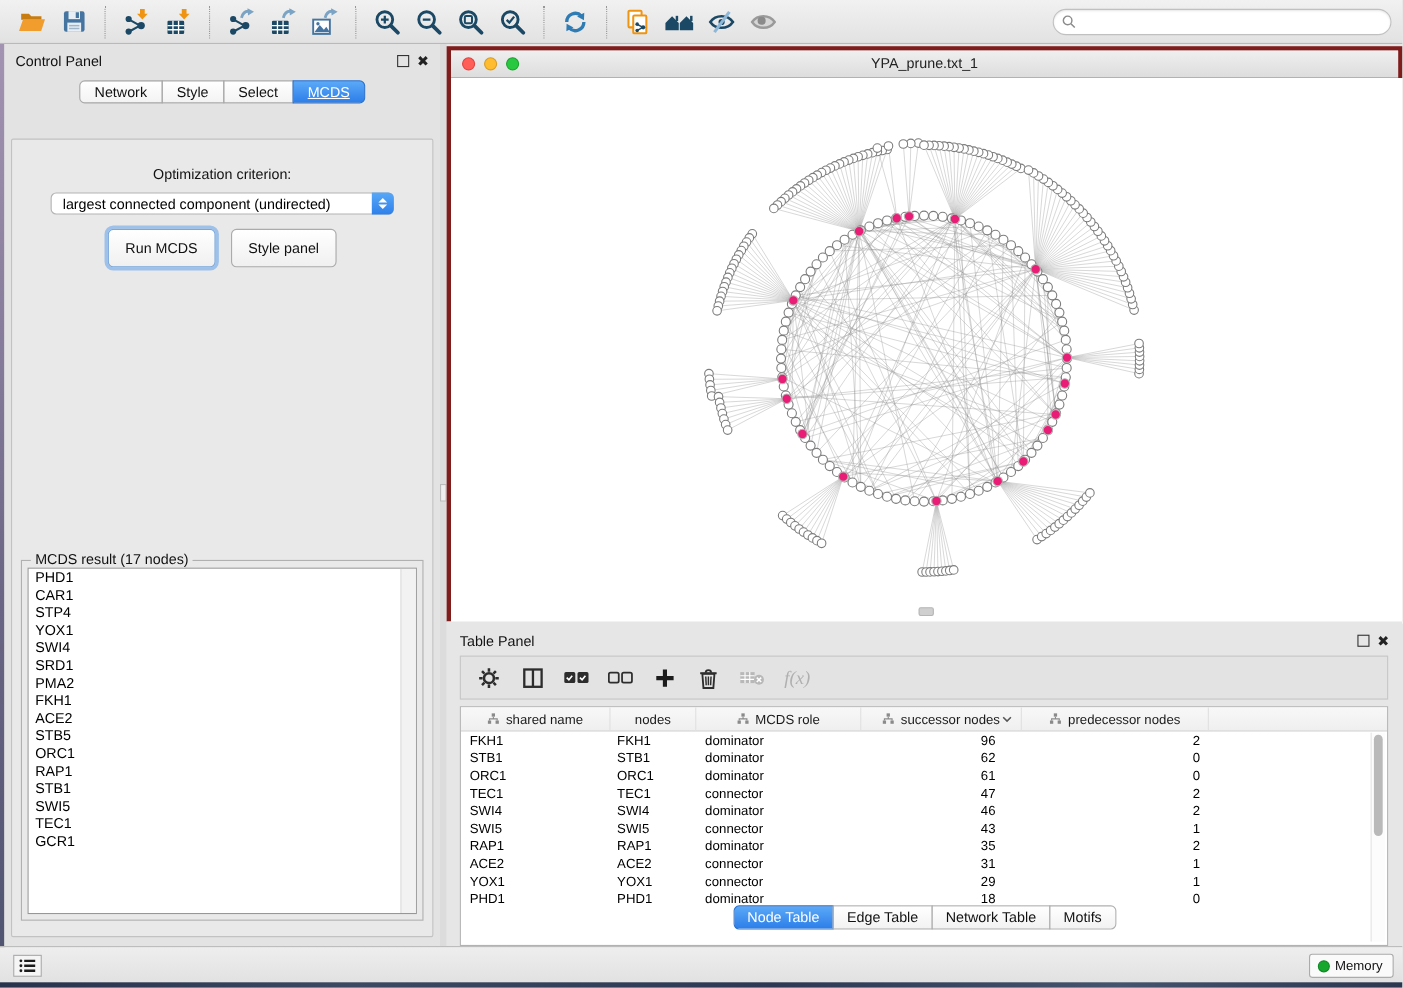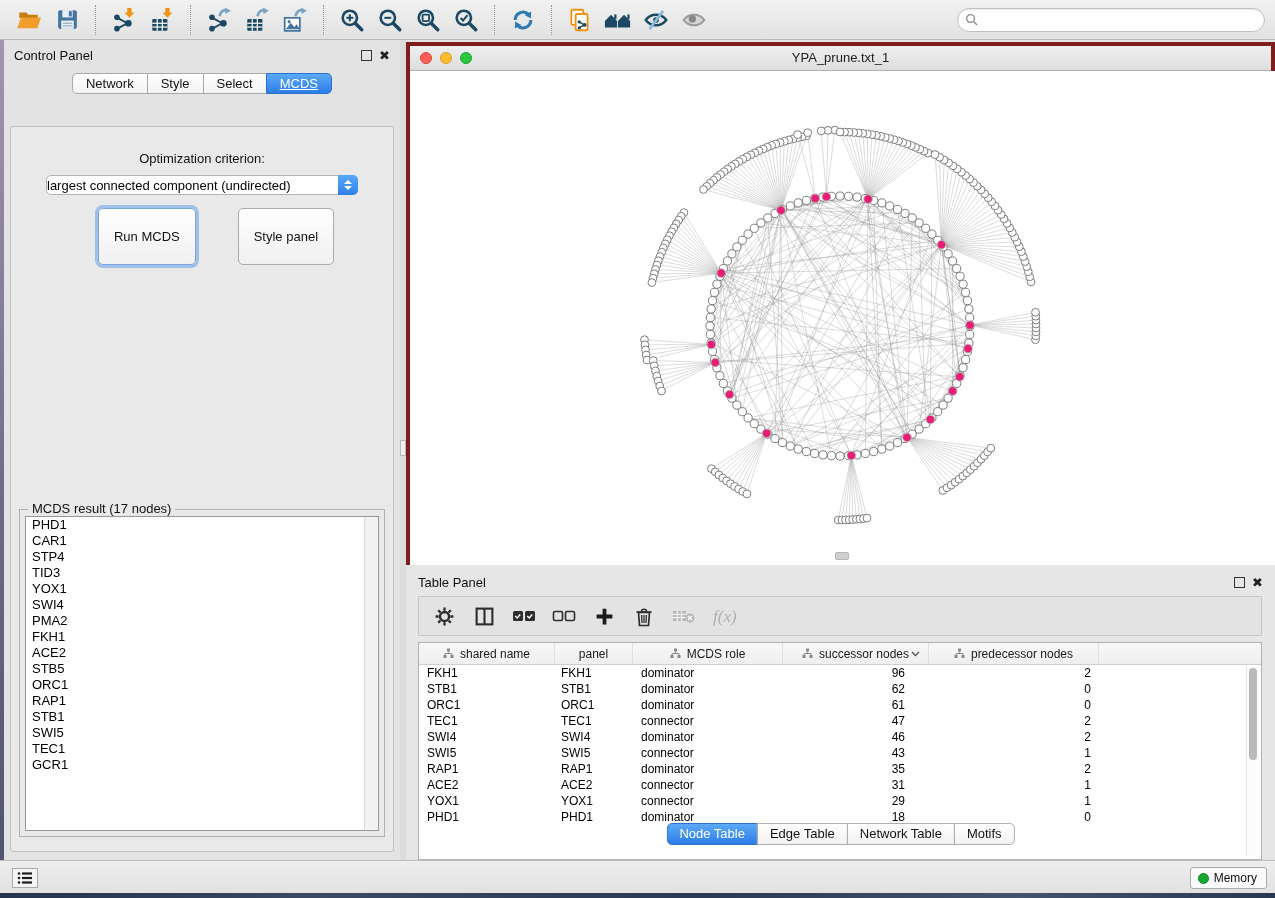--- a/index.html
+++ b/index.html
@@ -33,28 +33,28 @@
   .cp-tabs{position:relative;z-index:2;display:flex;justify-content:center;margin-top:5px;}
   .cp-tab{background:linear-gradient(#fff,#f3f3f3);border:1px solid #a9a9a9;margin-left:-1px;
     padding:2px 13px;font-size:13px;color:#111;line-height:15px;}
   .cp-tab:first-child{border-radius:5px 0 0 5px;margin-left:0;}
   .cp-tab:last-child{border-radius:0 5px 5px 0;text-decoration:underline;}
   .cp-tab.sel{background:linear-gradient(#5ba9f8,#2d7ee9);border-color:#2a72cf;color:#fff;}
   .cp-body{position:absolute;left:6px;right:6px;top:86px;bottom:8px;background:#e9e9e9;
     border:1px solid #c2c2c2;border-radius:2px;}
   .opt-label{margin-top:24px;text-align:center;font-size:13px;color:#111;}
   .crit-select{position:relative;margin:9px auto 0;width:312px;height:20px;background:#fff;
-    border:1px solid #b3b3b3;border-radius:5px;font-size:13px;line-height:20px;box-sizing:border-box;}
+    border:1px solid #b3b3b3;border-radius:5px;font-size:13px;line-height:20px;padding-left:10px;box-sizing:border-box;}
   .stepper{position:absolute;right:-1px;top:-1px;width:20px;height:20px;border-radius:0 5px 5px 0;
     background:linear-gradient(#58a8f8,#2e80ea);display:flex;flex-direction:column;align-items:center;justify-content:center;gap:2px;}
   .tri-up{width:0;height:0;border-left:4px solid transparent;border-right:4px solid transparent;border-bottom:4px solid #fff;}
   .tri-dn{width:0;height:0;border-left:4px solid transparent;border-right:4px solid transparent;border-top:4px solid #fff;}
   .btnrow{display:flex;justify-content:center;gap:14px;margin-top:13px;}
   .pbtn{background:linear-gradient(#ffffff,#f0f0f0);border:1px solid #ababab;border-radius:5px;
-    font-size:13px;padding:20px 15px;color:#111;margin-left:28px;}
+    font-size:13px;padding:9px 15px;color:#111;}
   .pbtn.focus{box-shadow:0 0 0 3px rgba(96,160,235,.55);border-color:#7aa8dd;}
   .groupbox{position:absolute;left:8px;right:8px;top:382px;bottom:14px;border:1px solid #b0b0b0;}
   .grouptitle{position:absolute;top:-9px;left:8px;background:#e9e9e9;padding:0 4px;font-size:13px;color:#111;}
   .listbox{position:absolute;left:5px;right:5px;top:6px;bottom:5px;background:#fff;border:1px solid #979797;overflow:hidden;}
   .listscroll{position:absolute;right:0;top:0;bottom:0;width:13px;background:#f2f2f2;border-left:1px solid #dcdcdc;}
   .list-item{font-size:13px;line-height:16px;padding-left:6px;color:#000;}
 
   
   .vdiv{position:absolute;left:400px;top:40px;width:6px;height:820px;background:#dcdcdc;}
   .vdiv-handle{position:absolute;left:0;top:400px;width:6px;height:16px;background:#efefef;border:1px solid #bbb;box-sizing:border-box;}
@@ -305,23 +305,23 @@
         <button class="pbtn focus">Run MCDS</button>
         <button class="pbtn">Style panel</button>
       </div>
       <div class="groupbox">
         <span class="grouptitle">MCDS result (17 nodes)</span>
         <div class="listbox">
           <div id="mcds-list">
               <div class="list-item">PHD1</div>
               <div class="list-item">CAR1</div>
               <div class="list-item">STP4</div>
-              <div class="list-item">TID3</div>
               <div class="list-item">YOX1</div>
               <div class="list-item">SWI4</div>
+              <div class="list-item">SRD1</div>
               <div class="list-item">PMA2</div>
               <div class="list-item">FKH1</div>
               <div class="list-item">ACE2</div>
               <div class="list-item">STB5</div>
               <div class="list-item">ORC1</div>
               <div class="list-item">RAP1</div>
               <div class="list-item">STB1</div>
               <div class="list-item">SWI5</div>
               <div class="list-item">TEC1</div>
               <div class="list-item">GCR1</div>
@@ -703,21 +703,21 @@
         <div class="th c0">
           <svg width="11" height="11" viewBox="0 0 11 11">
             <rect x="4" y="0.5" width="3" height="3" fill="#8a8a8a"></rect>
               <rect x="0.5" y="7" width="3" height="3" fill="#8a8a8a"></rect>
               <rect x="7.5" y="7" width="3" height="3" fill="#8a8a8a"></rect>
             <path d="M5.5 3.5v2M2 7V5.5h7V7" stroke="#8a8a8a" fill="none"></path>
           </svg>
           <span>shared name</span>
         </div>
         <div class="th c1">
-          <span>panel</span>
+          <span>nodes</span>
         </div>
         <div class="th c2">
           <svg width="11" height="11" viewBox="0 0 11 11">
             <rect x="4" y="0.5" width="3" height="3" fill="#8a8a8a"></rect>
               <rect x="0.5" y="7" width="3" height="3" fill="#8a8a8a"></rect>
               <rect x="7.5" y="7" width="3" height="3" fill="#8a8a8a"></rect>
             <path d="M5.5 3.5v2M2 7V5.5h7V7" stroke="#8a8a8a" fill="none"></path>
           </svg>
           <span>MCDS role</span>
         </div>

